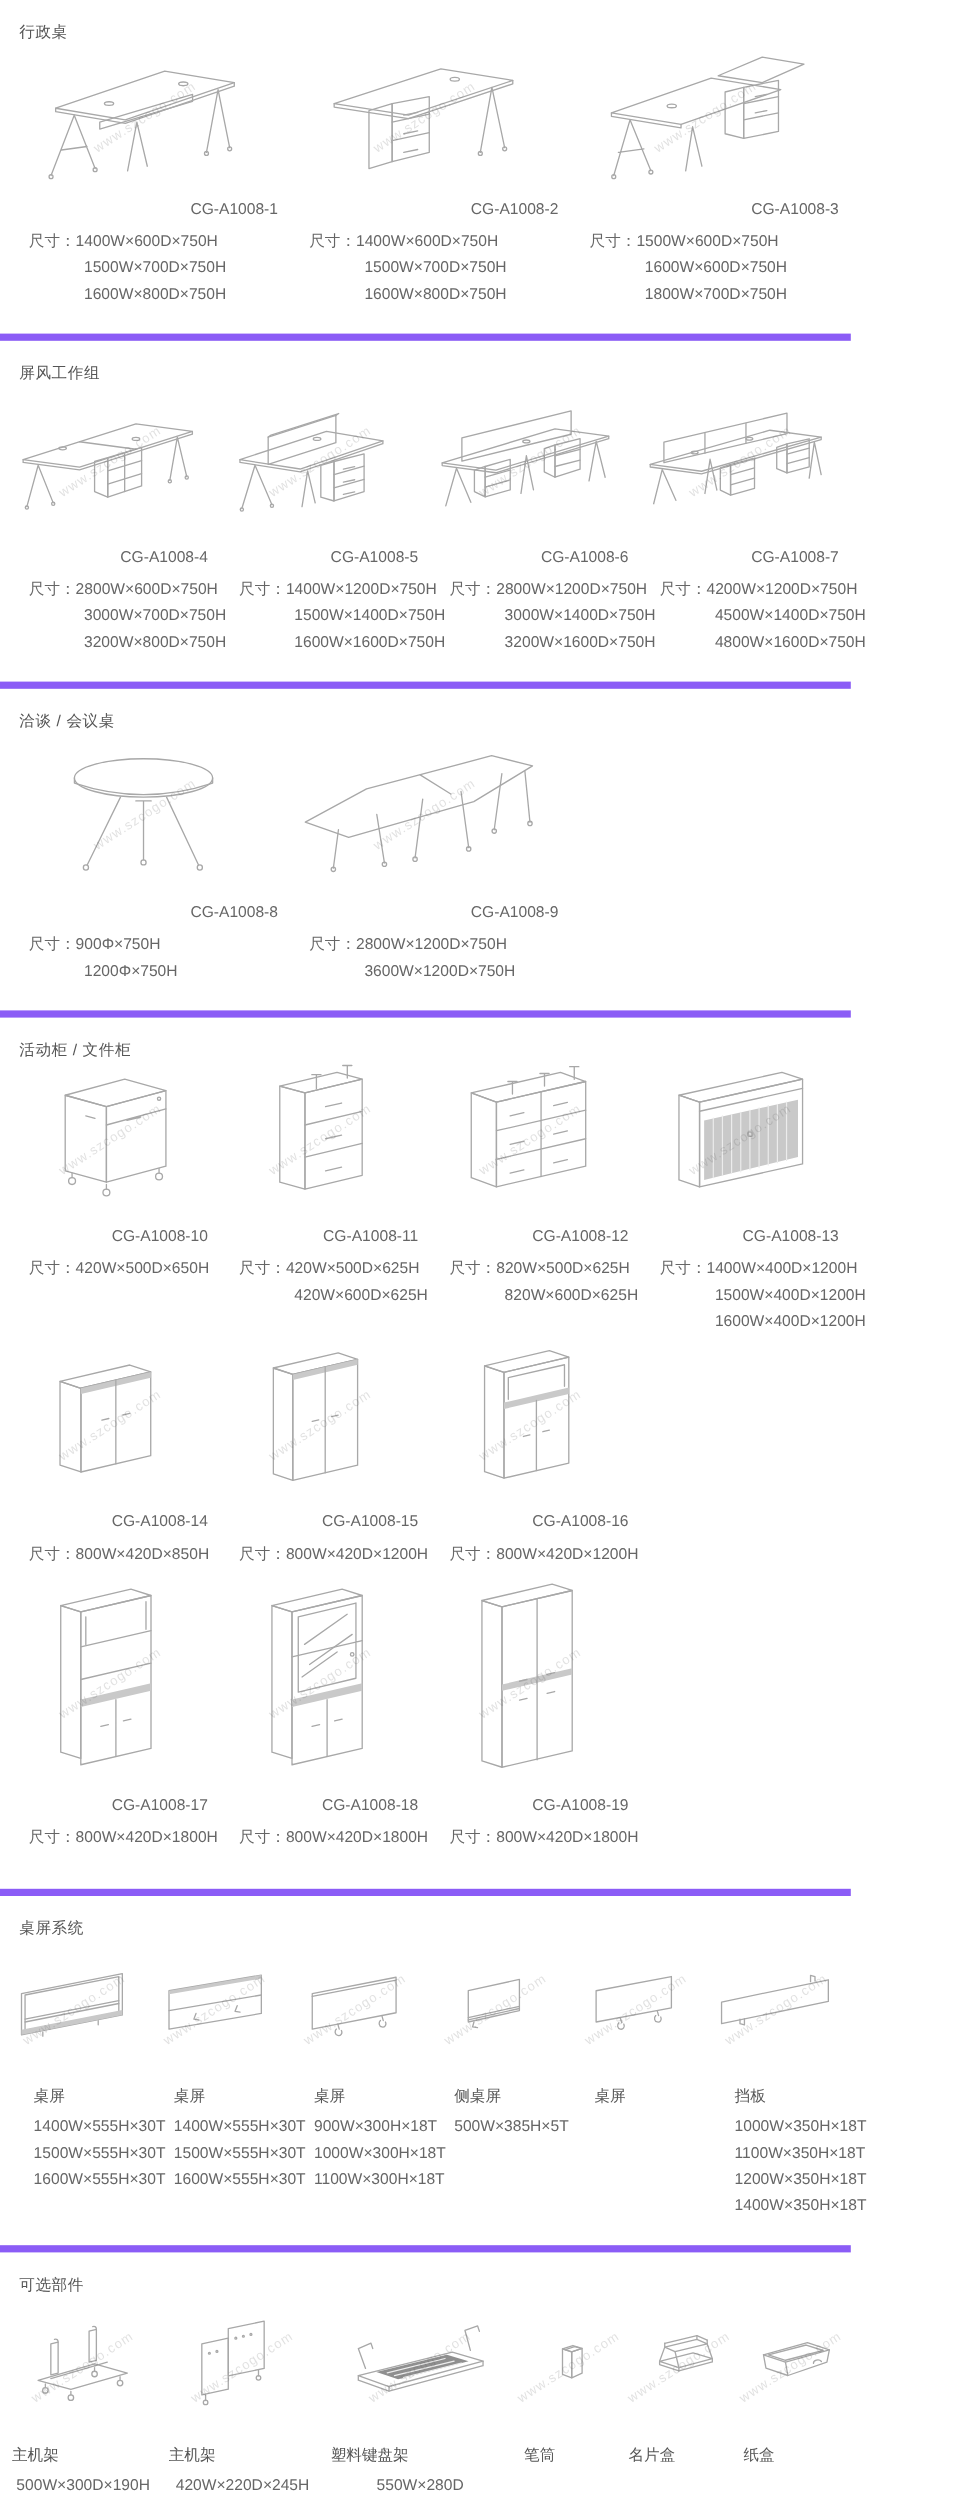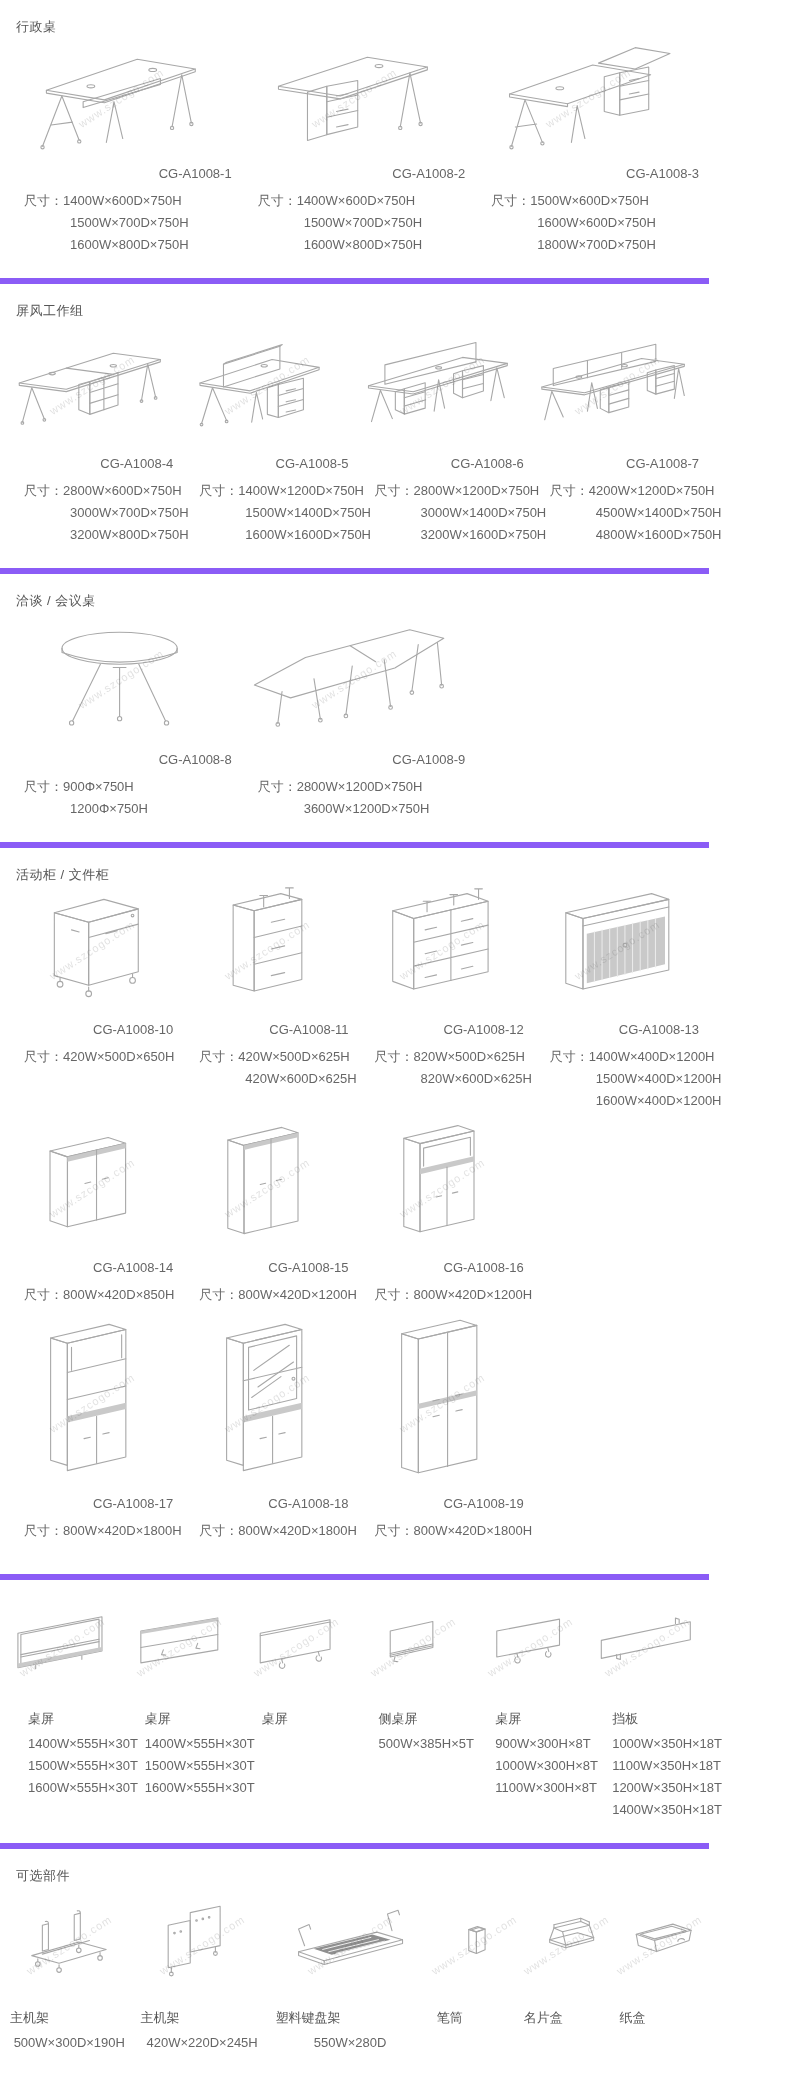--- a/index.html
+++ b/index.html
@@ -446,20 +446,21 @@
             <span class="wm">www.szcogo.com</span>
           </div>
           <div class="code">CG-A1008-19</div>
           <div class="dims labeled">
             <div class="dim-line first"><span class="dim-label">尺寸：</span><span>800W×420D×1800H</span></div>
           </div>
         </div>
       </div>
     </section>
     <section class="section sec-4 bordered">
+      <div class="section-title">桌屏系统</div>
       <div class="row row-0 cols-6">
         <div class="cell">
           <div class="art">
             <svg viewBox="0 0 170 110">
               <polygon points="10,36 152,8 152,66 10,94"></polygon>
               <polygon points="15,38 147,12 147,62 15,88"></polygon>
               <path d="M15,72 L147,46 M15,76 L147,50"></path>
               <polygon class="dk" points="10,87 152,59 152,66 10,94"></polygon>
               <path d="M40,90 L40,96 M118,74 L118,80"></path>
             </svg>
@@ -492,20 +493,25 @@
         <div class="cell">
           <div class="art">
             <svg viewBox="0 0 170 110">
               <polygon points="24,40 142,17 142,63 24,86"></polygon>
               <path d="M24,36 L142,13 M24,36 L24,40 M142,13 L142,17"></path>
               <path d="M60,79 l2,7 M122,67 l2,7 M58,86 c-3,3 -2,8 2,9 c4,1 7,-3 5,-7 M120,74 c-3,3 -2,8 2,9 c4,1 7,-3 5,-7"></path>
             </svg>
             <span class="wm">www.szcogo.com</span>
           </div>
           <div class="pname">桌屏</div>
+          <div class="dims">
+            <div class="dim-line first"><span>900W×300H×18T</span></div>
+            <div class="dim-line"><span>1000W×300H×18T</span></div>
+            <div class="dim-line"><span>1100W×300H×18T</span></div>
+          </div>
         </div>
         <div class="cell">
           <div class="art">
             <svg viewBox="0 0 170 110">
               <polygon points="46,32 118,16 118,60 46,76"></polygon>
               <path d="M46,70 L118,54 M46,73 L118,57"></path>
               <path d="M54,76 l-2,7 l7,1"></path>
             </svg>
             <span class="wm">www.szcogo.com</span>
           </div>
@@ -516,25 +522,20 @@
         </div>
         <div class="cell">
           <div class="art">
             <svg viewBox="0 0 170 110">
               <polygon points="30,32 136,12 136,56 30,76"></polygon>
               <path d="M64,70 l2,7 M116,60 l2,7 M62,77 c-3,3 -2,8 2,9 c4,1 7,-3 5,-7 M114,67 c-3,3 -2,8 2,9 c4,1 7,-3 5,-7"></path>
             </svg>
             <span class="wm">www.szcogo.com</span>
           </div>
           <div class="pname">桌屏</div>
-          <div class="dims">
-            <div class="dim-line first"><span>900W×300H×8T</span></div>
-            <div class="dim-line"><span>1000W×300H×8T</span></div>
-            <div class="dim-line"><span>1100W×300H×8T</span></div>
-          </div>
         </div>
         <div class="cell">
           <div class="art">
             <svg viewBox="0 0 190 110">
               <polygon points="10,46 178,11 178,45 10,80"></polygon>
               <path d="M150,14 L150,4 L157,6 L157,13 M46,72 L46,82 L39,80 L39,73"></path>
             </svg>
             <span class="wm">www.szcogo.com</span>
           </div>
           <div class="pname">挡板</div>

